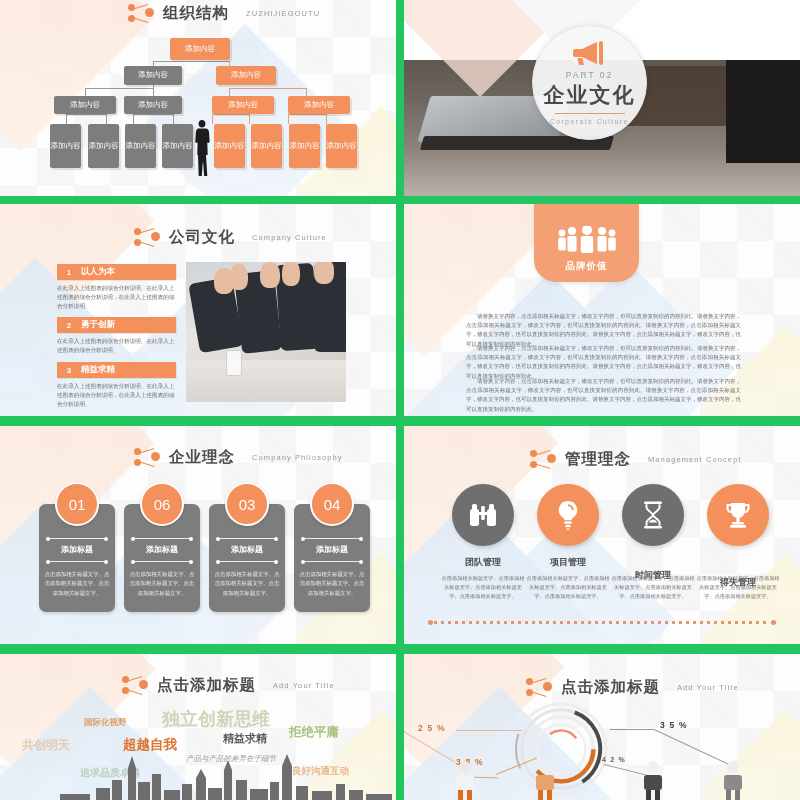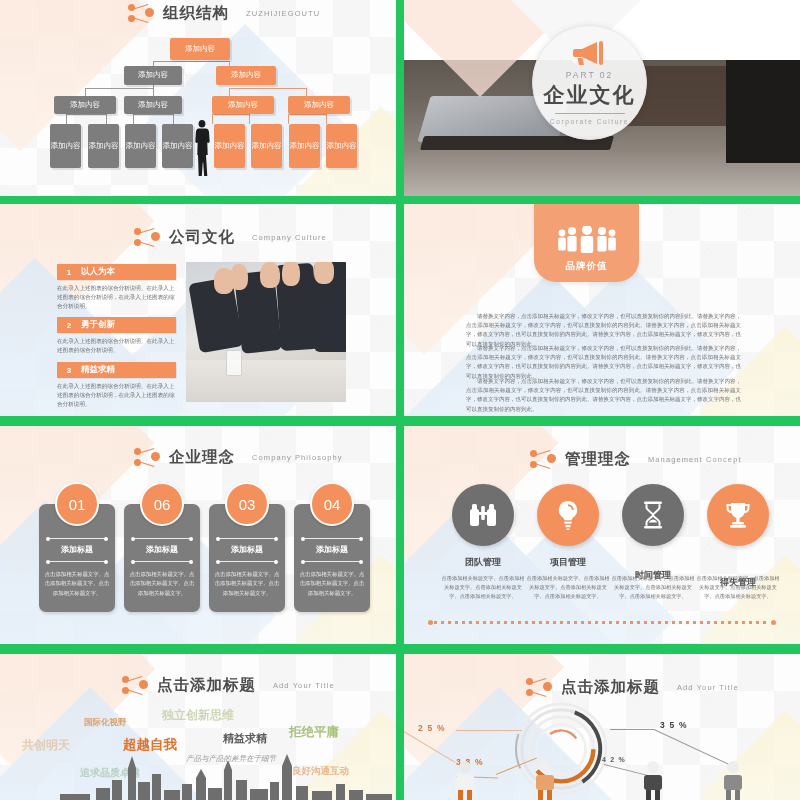--- a/index.html
+++ b/index.html
@@ -474,21 +474,21 @@
           <i class="c"></i>
           <span class="l1"></span>
           <span class="l2"></span>
       </span>
       <span class="stitle">点击添加标题</span>
       <span class="ssub">Add Your Title</span>
     </div>
 
     <div class="wc" style="left:22px;top:83px;font-size:12px;color:#e3cbb4;">共创明天</div>
     <div class="wc" style="left:84px;top:63px;font-size:8.5px;color:#e0a06a;">国际化视野</div>
-    <div class="wc" style="left:162px;top:53px;font-size:12px;color:#cdd6b4;">独立创新思维</div>
+    <div class="wc" style="left:162px;top:53px;font-size:18px;color:#cdd6b4;">独立创新思维</div>
     <div class="wc" style="left:123px;top:82px;font-size:13.5px;color:#e0742f;">超越自我</div>
     <div class="wc" style="left:223px;top:77px;font-size:11px;color:#5a5a5a;">精益求精</div>
     <div class="wc" style="left:289px;top:70px;font-size:12.5px;color:#a8c17d;">拒绝平庸</div>
     <div class="wc" style="left:186px;top:100px;font-size:7.5px;color:#9a9a9a;font-weight:normal;font-style:italic;">产品与产品的差异在于细节</div>
     <div class="wc" style="left:80px;top:112px;font-size:10px;color:#b8cfc0;">追求品质卓越</div>
     <div class="wc" style="left:292px;top:111px;font-size:9.5px;color:#e8b78d;">良好沟通互动</div>
 
     <svg class="skyline" viewBox="0 0 396 56" preserveAspectRatio="none">
       <g fill="#6e6e6e">
         <rect x="96" y="44" width="14" height="12"></rect>

